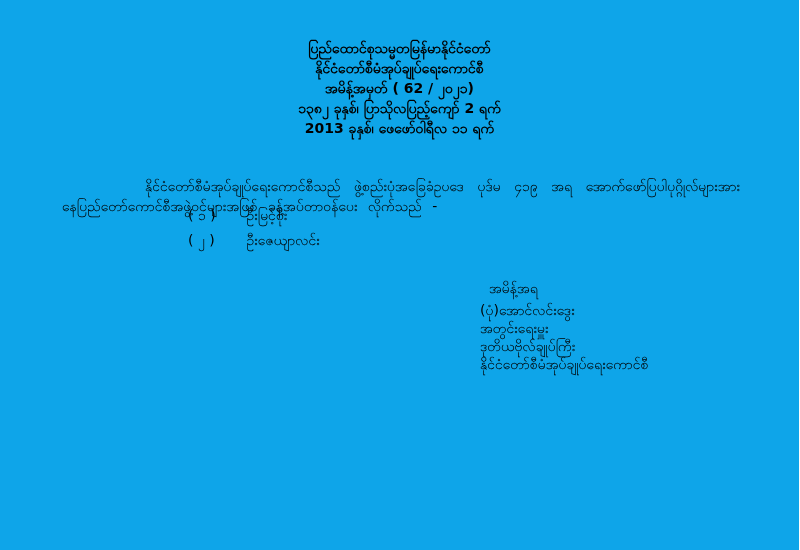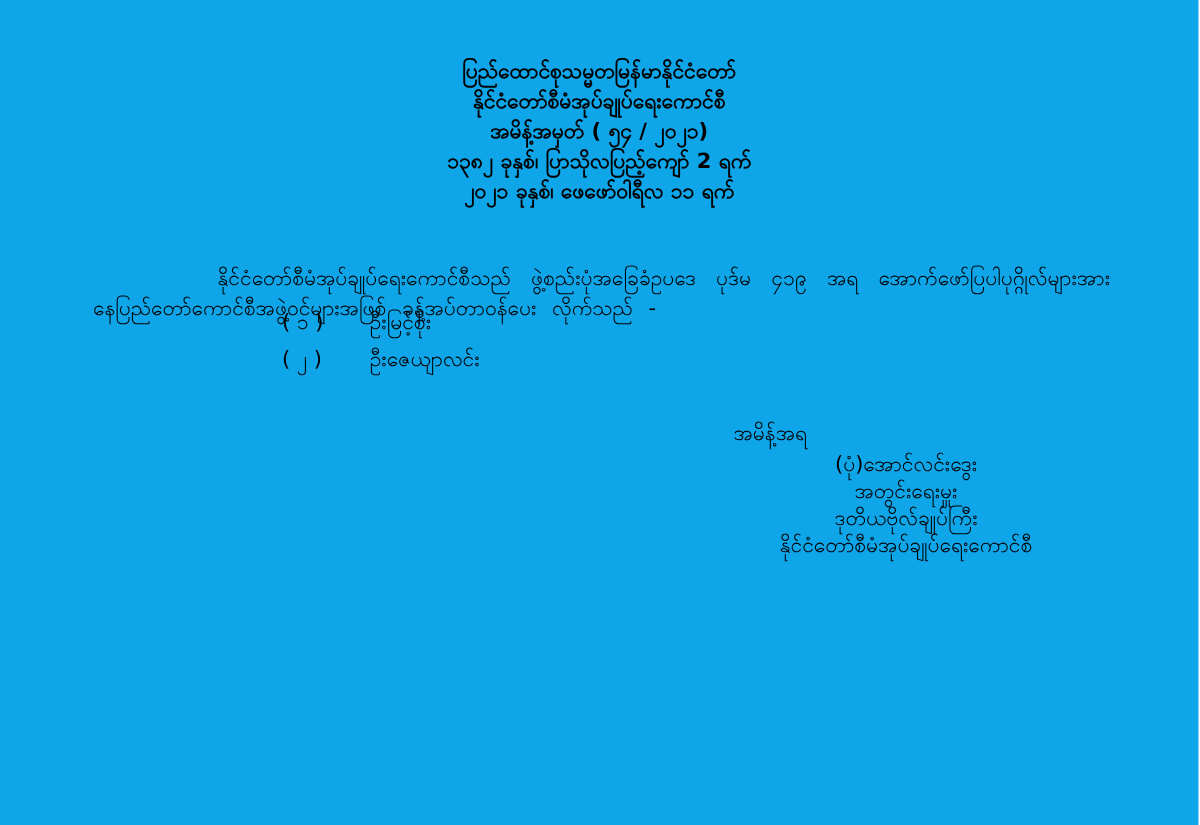--- a/index.html
+++ b/index.html
@@ -58,40 +58,40 @@
   }
   .by-order {
     position: absolute;
     top: 279px;
     left: 489px;
     white-space: nowrap;
   }
   .signature-block {
     position: absolute;
     top: 301px;
-    left: 464px;
+    left: 480px;
     width: 280px;
-    text-align: center;
+    text-align: left;
     line-height: 18px;
   }
   .signature-line {
     white-space: nowrap;
   }
 </style>
 </head>
 <body>
 
 <div class="page">
 
   <div class="header-block">
     <div class="header-line">ပြည်ထောင်စုသမ္မတမြန်မာနိုင်ငံတော်</div>
     <div class="header-line">နိုင်ငံတော်စီမံအုပ်ချုပ်ရေးကောင်စီ</div>
-    <div class="header-line">အမိန့်အမှတ် ( ၅၄ / ၂၀၂၁)</div>
+    <div class="header-line">အမိန့်အမှတ် ( 62 / ၂၀၂၁)</div>
     <div class="header-line">၁၃၈၂ ခုနှစ်၊ ပြာသိုလပြည့်ကျော် 2 ရက်</div>
-    <div class="header-line">၂၀၂၁ ခုနှစ်၊ ဖေဖော်ဝါရီလ ၁၁ ရက်</div>
+    <div class="header-line">2013 ခုနှစ်၊ ဖေဖော်ဝါရီလ ၁၁ ရက်</div>
   </div>
 
   <div class="body-paragraph">နိုင်ငံတော်စီမံအုပ်ချုပ်ရေးကောင်စီသည် ဖွဲ့စည်းပုံအခြေခံဥပဒေ ပုဒ်မ ၄၁၉ အရ အောက်ဖော်ပြပါပုဂ္ဂိုလ်များအား နေပြည်တော်ကောင်စီအဖွဲ့ဝင်များအဖြစ် ခန့်အပ်တာဝန်ပေး လိုက်သည် -</div>
 
   <div class="appointee-list">
     <div class="appointee-row">
       <span class="appointee-number">( ၁ )</span>
       <span class="appointee-name">ဦးမြင့်စိုး</span>
     </div>
     <div class="appointee-row">

